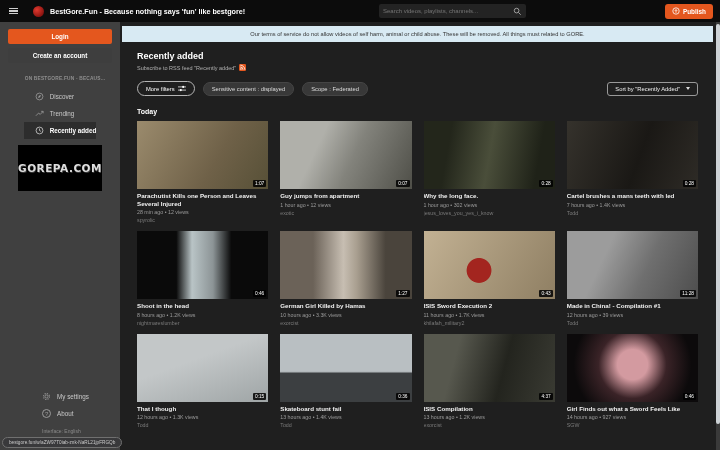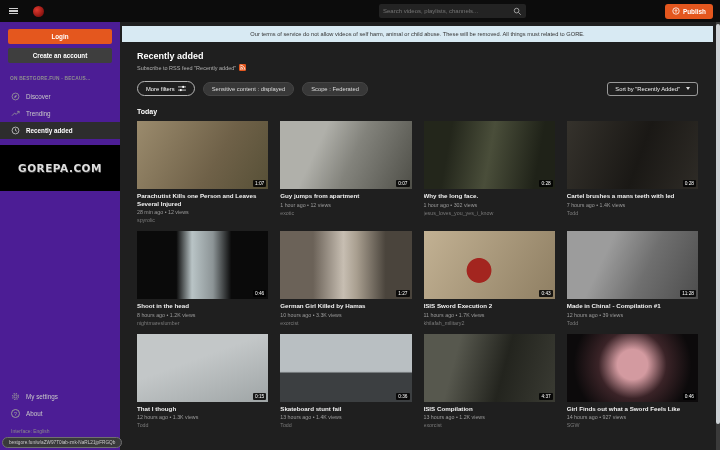--- a/index.html
+++ b/index.html
@@ -15,22 +15,22 @@
           background:radial-gradient(circle at 35% 35%, #e0392f, #8a1410 72%); }
   .app-title { margin-left:6px; color:#fff; font-size:7.2px; font-weight:bold; white-space:nowrap; }
   .search { position:absolute; left:379px; top:4px; width:147px; height:14px; background:#232323;
             border-radius:2px; display:flex; align-items:center; padding:0 4px; }
   .search input { flex:1; background:transparent; border:0; outline:0; color:#ccc; font-size:6px; min-width:0; }
   .publish { position:absolute; right:7px; top:3.5px; height:15px; display:flex; align-items:center;
              gap:3px; background:#e4571e; border:none; border-radius:3px; color:#fff; font-size:6.4px;
              font-weight:bold; padding:0 7px; cursor:pointer; }
 
   
-  .sidebar { position:absolute; top:22px; left:0; width:120px; height:428px; background:#4c1d95;
-             display:flex; flex-direction:column; z-index:10; }
+  .sidebar { position:absolute; top:22px; left:0; width:120px; height:428px; background:#404040;
+             display:flex; flex-direction:column; z-index:10;align-items:center; }
   .side-btn { display:block; width:104px; margin:0 8px; border-radius:2px; font-size:6.3px;
               font-weight:bold; color:#fff; text-align:center; padding:4px 0; border:none; cursor:pointer;
               font-family:"Liberation Sans", sans-serif; }
   .login { background:#e4571e; margin-top:7px; }
   .create { background:#3e3e3e; margin-top:4px; }
   .section-label { margin:13px 0 0 10px; font-size:4.8px; color:#8f8f8f; font-weight:bold; letter-spacing:.2px; }
   .menu { margin-top:7px; }
   .menu-item { display:flex; align-items:center; gap:6px; height:17px; padding-left:11px;
                color:#c9c9c9; font-size:6.3px; cursor:pointer; }
   .menu-item.active { background:#2d2d2d; color:#fff; font-weight:bold; }
@@ -86,20 +86,21 @@
 </head>
 <body>
 
 <div class="header">
   <div class="hamburger">
       <i></i>
       <i></i>
       <i></i>
     </div>
   <div class="logo"></div>
+  <div class="app-title">BestGore.Fun - Because nothing says 'fun' like bestgore!</div>
   <div class="search">
     <input type="text" placeholder="Search videos, playlists, channels..." style="">
     <svg class="icon-svg" viewBox="0 0 10 10">
       <circle cx="4" cy="4" r="2.6" fill="none" stroke="#aaa" stroke-width="1"></circle>
       <line x1="6" y1="6" x2="8.6" y2="8.6" stroke="#aaa" stroke-width="1"></line>
     </svg>
   </div>
   <button class="publish">
     <svg width="8" height="8" viewBox="0 0 10 10">
       <circle cx="5" cy="5" r="4" fill="none" stroke="#fff" stroke-width="1"></circle>

